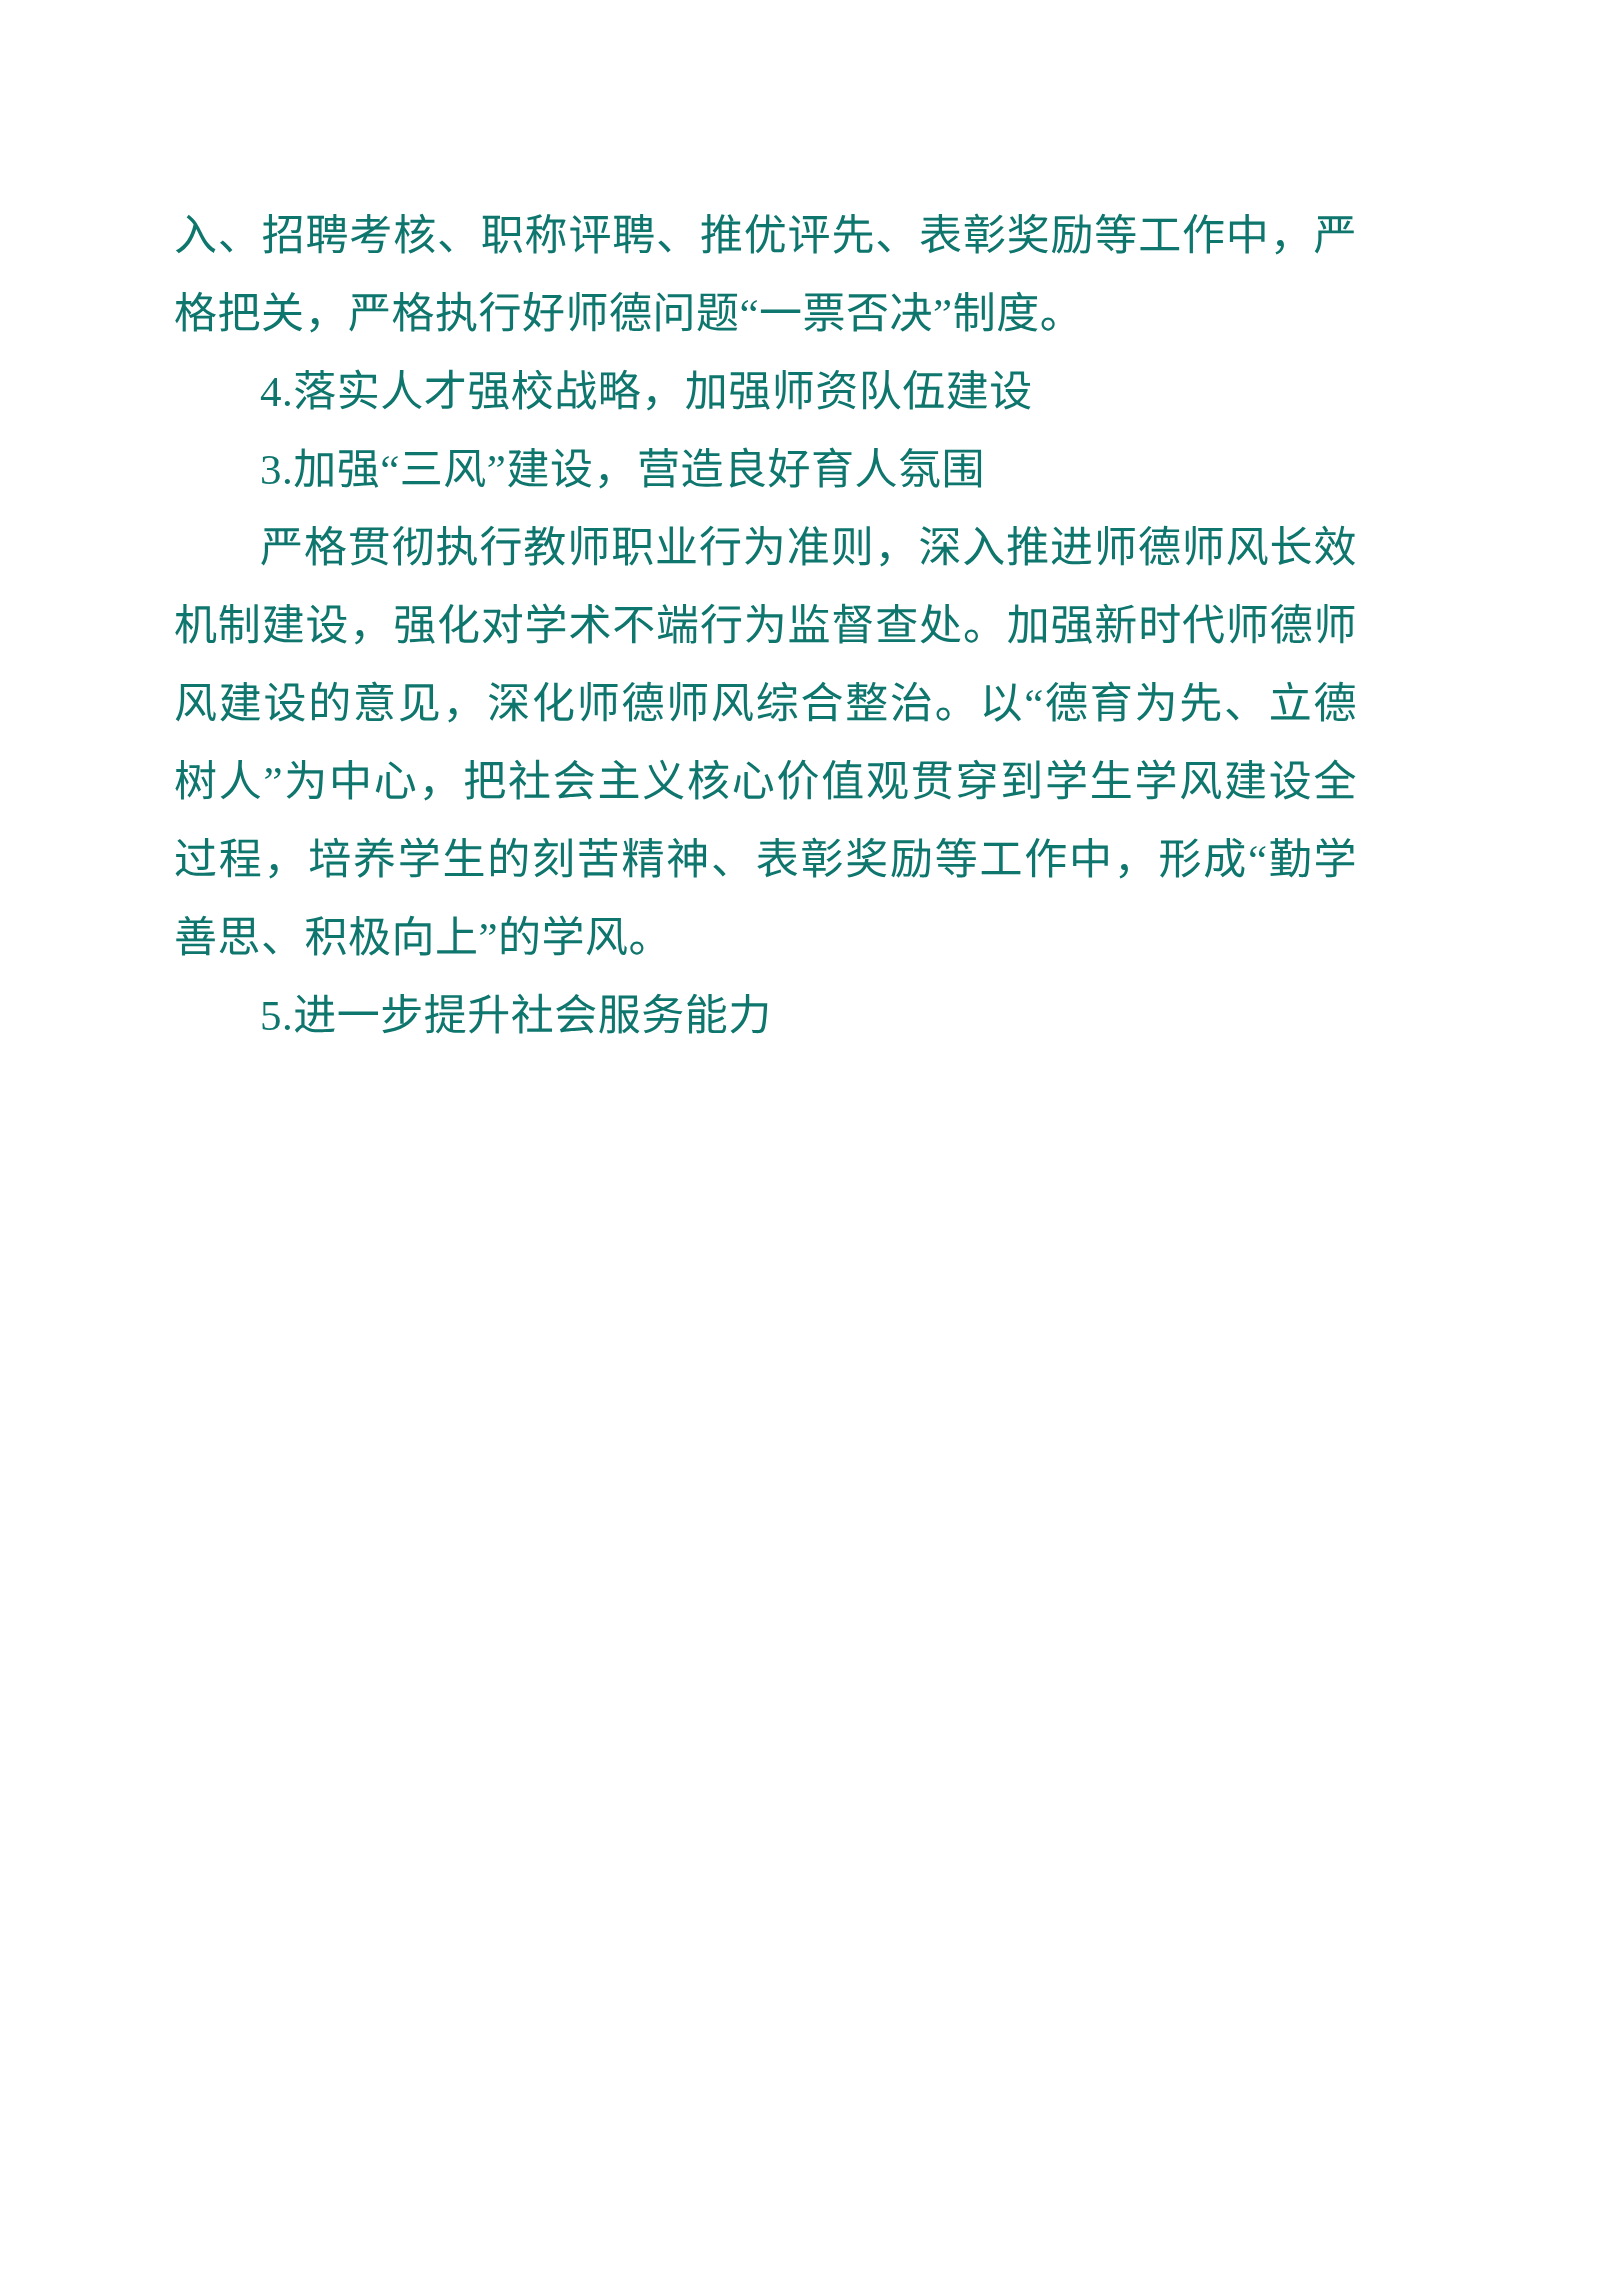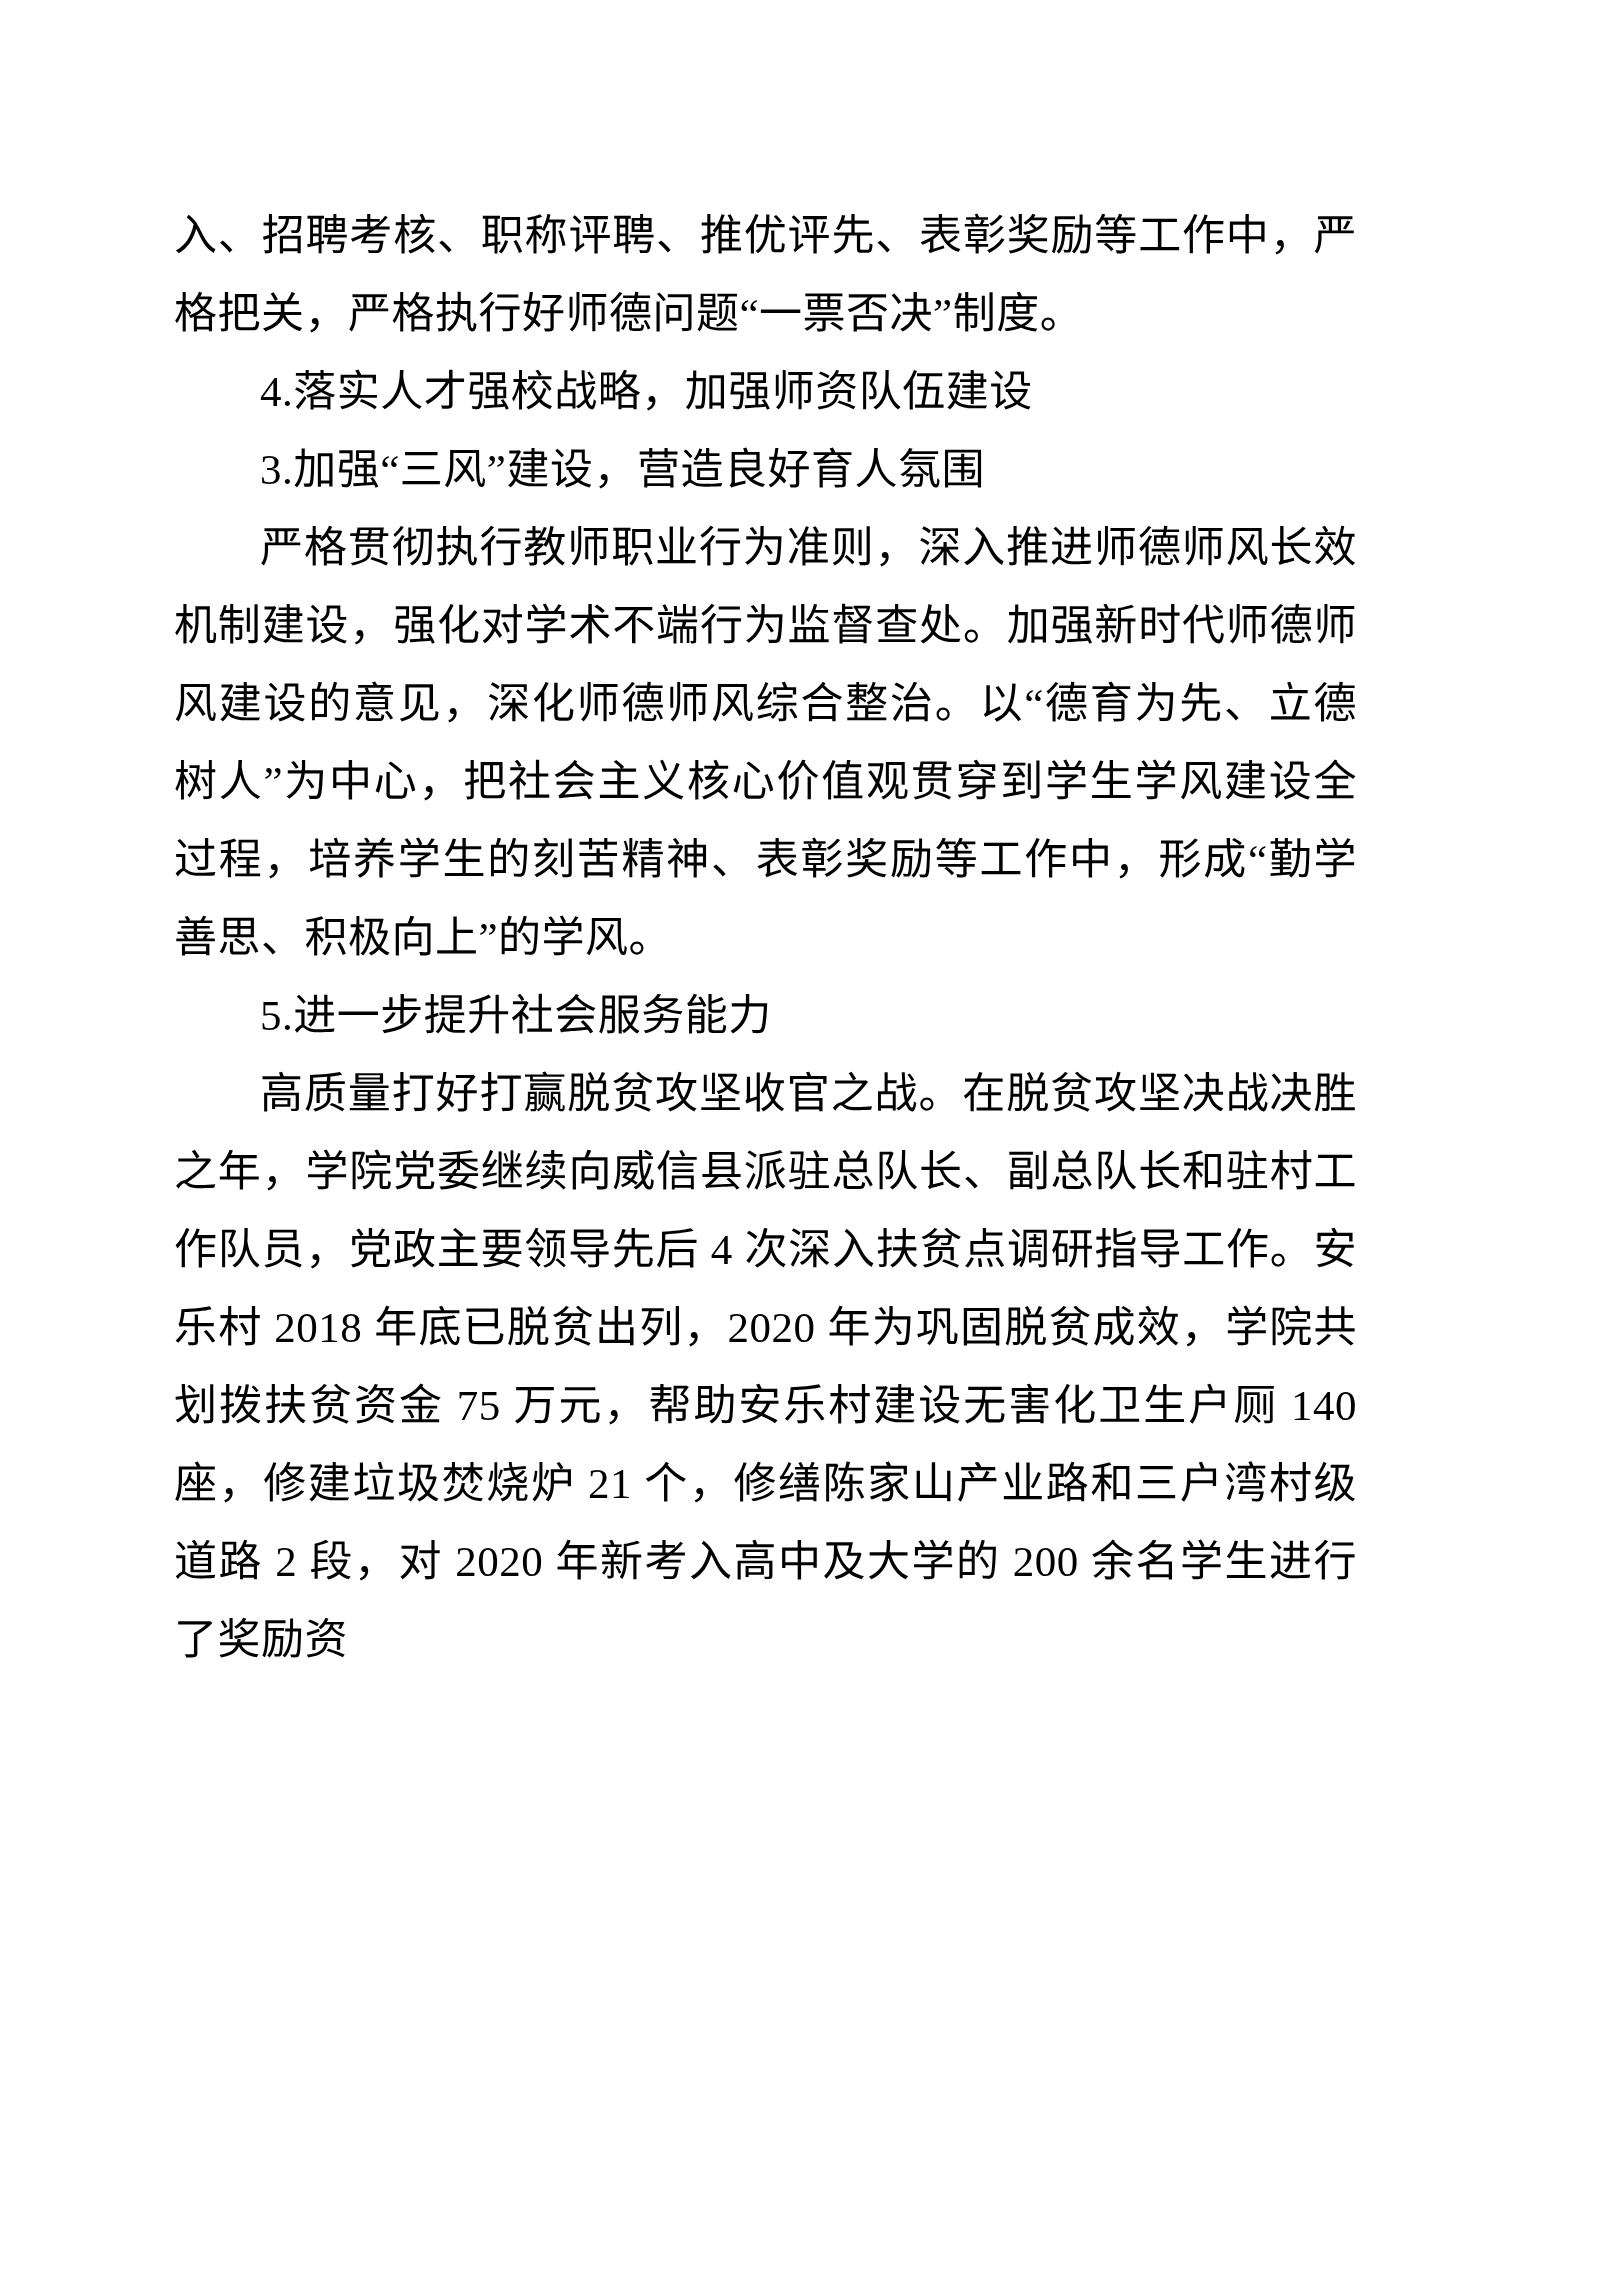--- a/index.html
+++ b/index.html
@@ -19,21 +19,21 @@
     font-family: "Liberation Serif", "DejaVu Serif", serif;
   }
   .doc-body {
     width: 1183px;
   }
   .para {
     margin: 0;
     font-size: 43px;
     line-height: 78px;
     font-weight: normal;
-    color: #000000;
+    color: #0f766e;
     text-align: justify;
     text-align-last: left;
     text-justify: inter-ideograph;
     word-break: break-all;
     letter-spacing: 0.5px;
   }
   .para.indent {
     text-indent: 86px; 
   }
   .para.no-indent {
@@ -50,17 +50,16 @@
 
     <p class="para indent">4.落实人才强校战略，加强师资队伍建设</p>
 
 
     <p class="para indent">3.加强“三风”建设，营造良好育人氛围</p>
 
     <p class="para indent">严格贯彻执行教师职业行为准则，深入推进师德师风长效机制建设，强化对学术不端行为监督查处。加强新时代师德师风建设的意见，深化师德师风综合整治。以“德育为先、立德树人”为中心，把社会主义核心价值观贯穿到学生学风建设全过程，培养学生的刻苦精神、表彰奖励等工作中，形成“勤学善思、积极向上”的学风。</p>
 
     <p class="para indent">5.进一步提升社会服务能力</p>
 
-    <p class="para indent">高质量打好打赢脱贫攻坚收官之战。在脱贫攻坚决战决胜之年，学院党委继续向威信县派驻总队长、副总队长和驻村工作队员，党政主要领导先后 4 次深入扶贫点调研指导工作。安乐村 2018 年底已脱贫出列，2020 年为巩固脱贫成效，学院共划拨扶贫资金 75 万元，帮助安乐村建设无害化卫生户厕 140 座，修建垃圾焚烧炉 21 个，修缮陈家山产业路和三户湾村级道路 2 段，对 2020 年新考入高中及大学的 200 余名学生进行了奖励资</p>
 
   </div>
 </div>
 
 
 </body></html>

